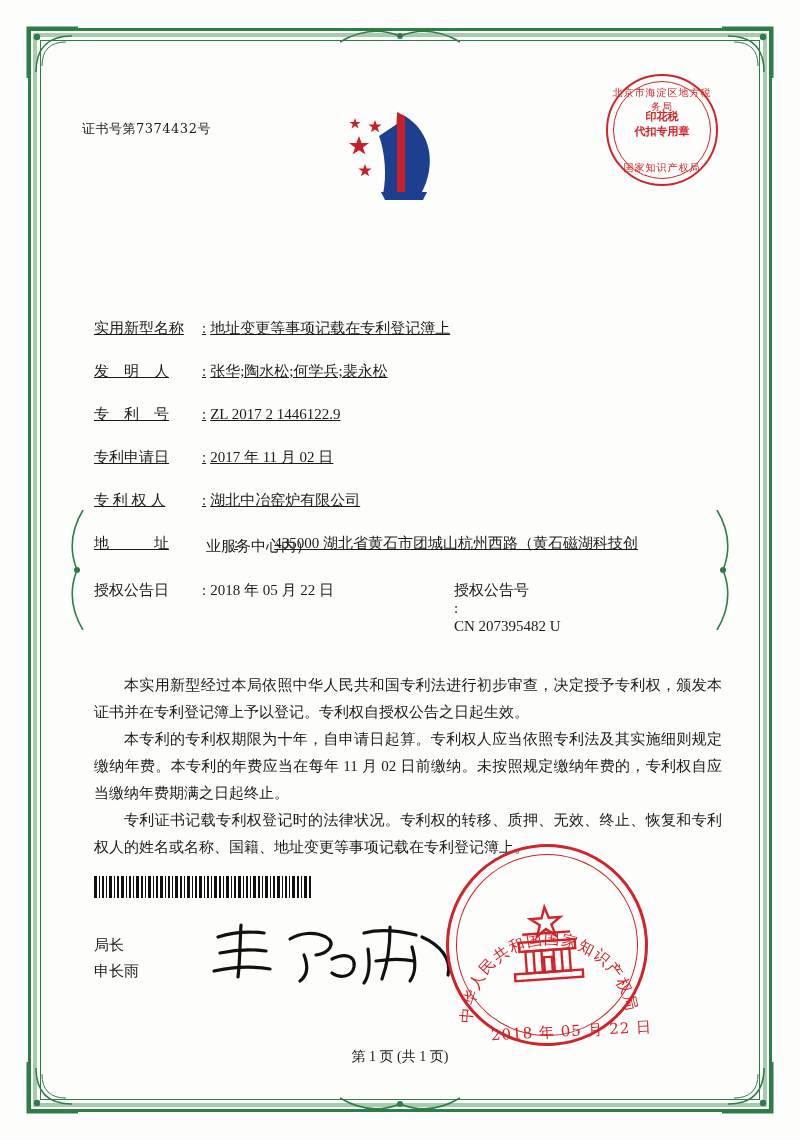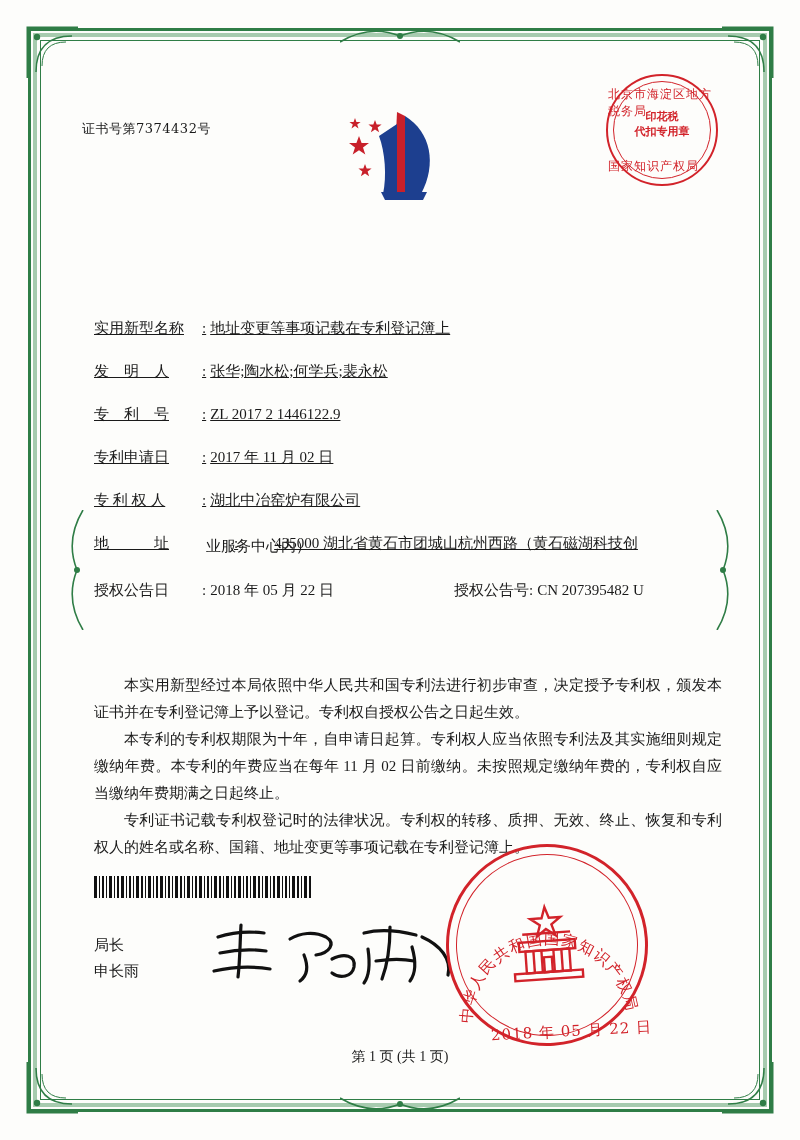--- a/index.html
+++ b/index.html
@@ -126,22 +126,22 @@
   .stamp-tax .inner-ring {
     position: absolute;
     inset: 5px;
     border: 1px solid #d2232a;
     border-radius: 50%;
   }
   .stamp-tax .arc-top,
   .stamp-tax .arc-bottom {
     position: absolute;
     left: 0; right: 0;
-    text-align: left;
-    font-size: 12px;
+    text-align: center;
+    font-size: 10px;
     letter-spacing: 1px;
   }
   .stamp-tax .arc-top { top: 10px; }
   .stamp-tax .arc-bottom { bottom: 9px; }
   .stamp-tax .mid {
     position: absolute;
     left: 0; right: 0;
     top: 33px;
     text-align: center;
     font-size: 11px;
@@ -172,21 +172,21 @@
   }
   .field-colon { margin-right: 4px; }
   .field-value { flex: 1; }
   .field-value2 { margin-left: 112px; margin-top: -19px; margin-bottom: 26px; }
 
   .two-col {
     display: flex;
     margin-bottom: 22px;
   }
   .two-col .left { flex: 0 0 360px; display: flex; align-items: flex-start; }
-  .two-col .right { display: flex; align-items: baseline; }
+  .two-col .right { display: flex; align-items: baseline; flex-direction: column; }
 
   
   .paras {
     position: absolute;
     left: 30px;
     right: 14px;
     top: 608px;
     font-size: 15px;
     line-height: 1.78;
     text-align: justify;

